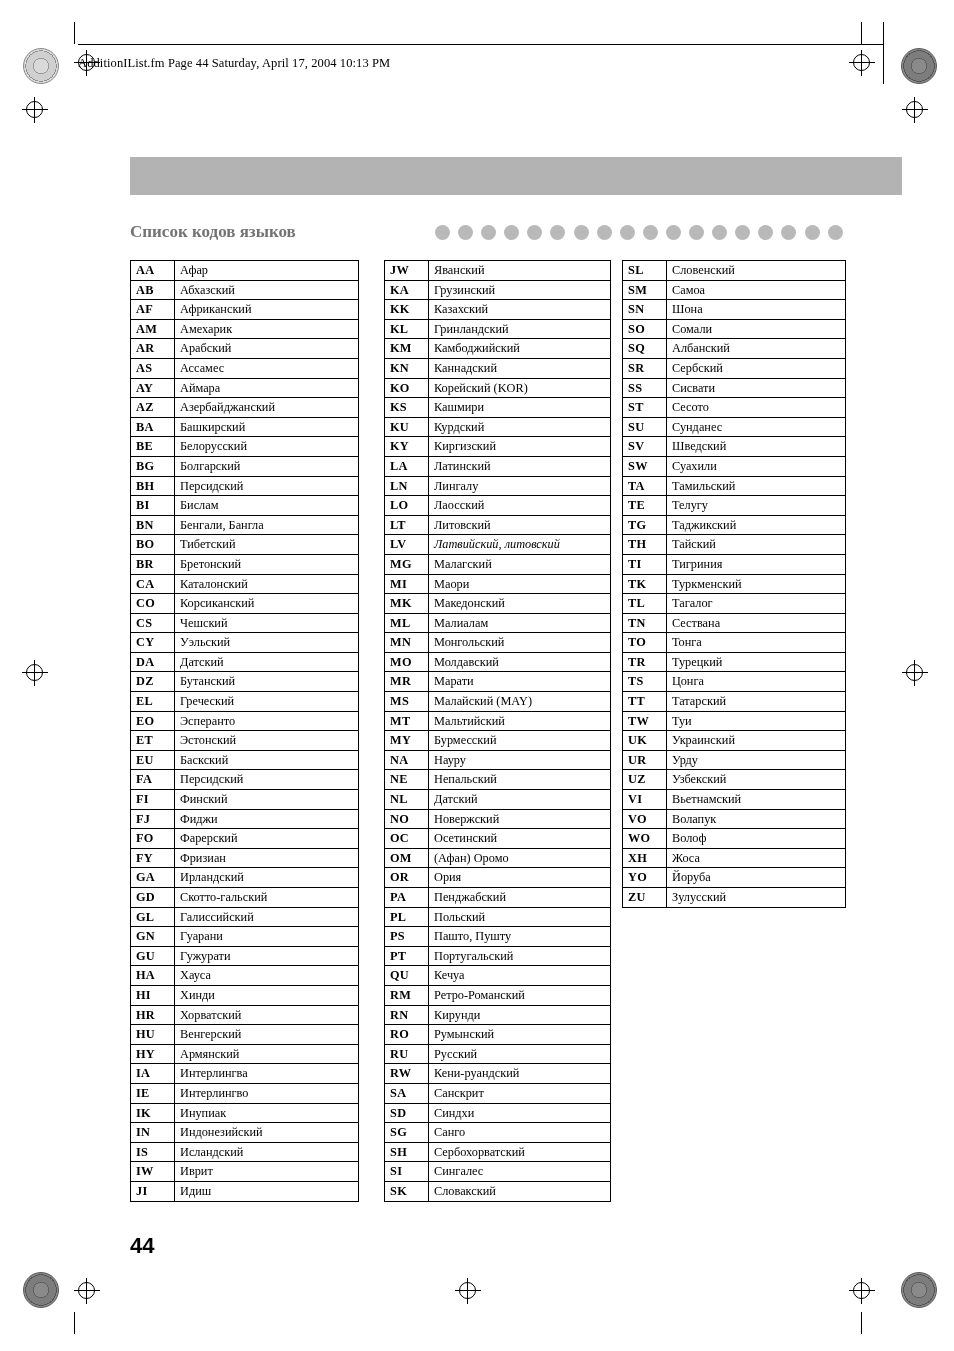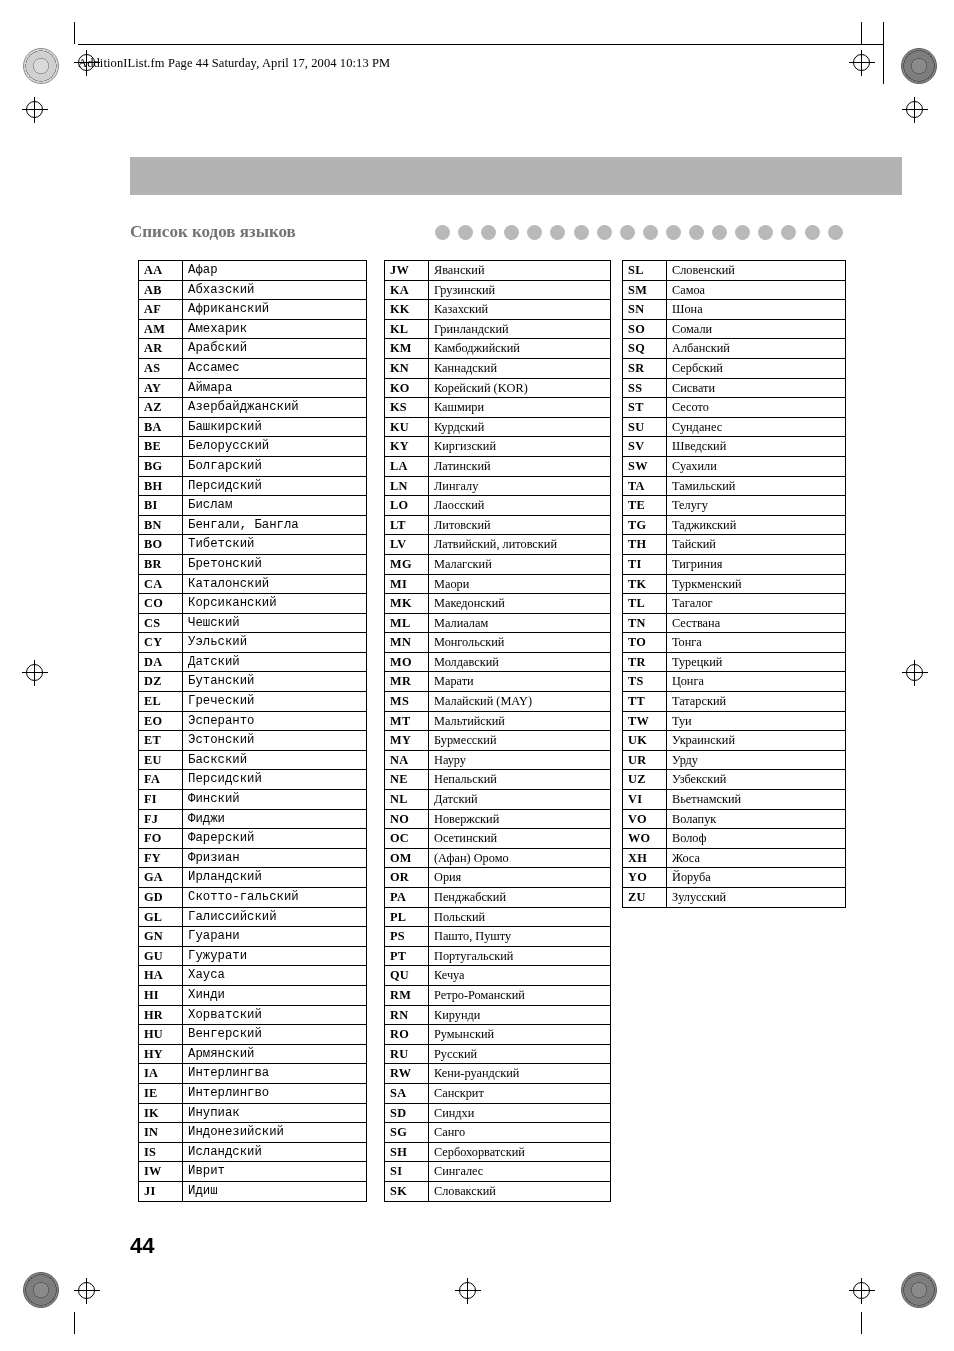--- a/index.html
+++ b/index.html
@@ -118,21 +118,21 @@
   .tables {
     position: absolute;
     left: 130px;
     top: 260px;
     width: 790px;
   }
   .col {
     position: absolute;
     top: 0;
   }
-  .col-1 { left: 8px; }
+  .col-1 { left: 0px; }
   .col-2 { left: 246px; padding-left: 8px; }
   .col-3 { left: 492px; border-radius: 11px; }
 
   table.codes {
     border-collapse: collapse;
     font-size: 12px;
     table-layout: fixed;
   }
   table.codes td {
     border: 1px solid #000;
@@ -148,37 +148,37 @@
   table.codes td.code {
     width: 38px;
     font-weight: bold;
     letter-spacing: 0.3px;
   }
   table.codes td.name {
     width: 176px;
   }
   
   .col-1 table.codes td.code { width: 38px; }
-  .col-1 table.codes td.name { width: 178px; font-family: Liberation Mono, monospace; }
+  .col-1 table.codes td.name { width: 178px; }
   .col-2 table.codes td.code { width: 38px; }
   .col-2 table.codes td.name { width: 176px; }
   .col-3 table.codes td.code { width: 38px; }
   .col-3 table.codes td.name { width: 173px; margin-top: 8px; }
 
   .page-number {
     position: absolute;
     left: 130px;
     top: 1233px;
     font-family: "Liberation Sans", sans-serif;
     font-weight: bold;
     font-size: 22px;
     color: #000;
   }
 
-  .ital { }
+  .ital { font-style: italic; }
 </style>
 </head>
 <body>
 
 <div class="reg-circle" style="left:23px; top:48px; width:34px; height:34px;"></div>
 <div class="reg-dark" style="left:901px; top:48px; width:34px; height:34px;"></div>
 <div class="reg-dark" style="left:23px; top:1272px; width:34px; height:34px;"></div>
 <div class="reg-dark" style="left:901px; top:1272px; width:34px; height:34px;"></div>
 
 <div class="cross" style="left:74px; top:50px;">

